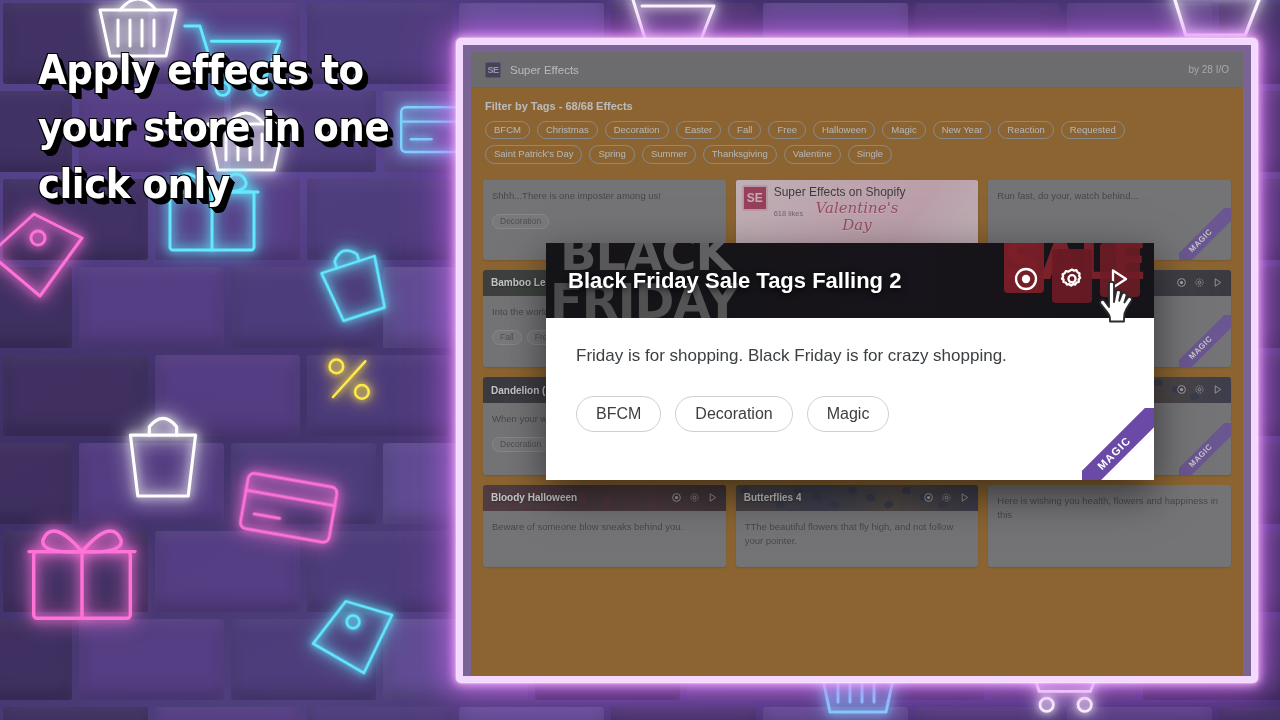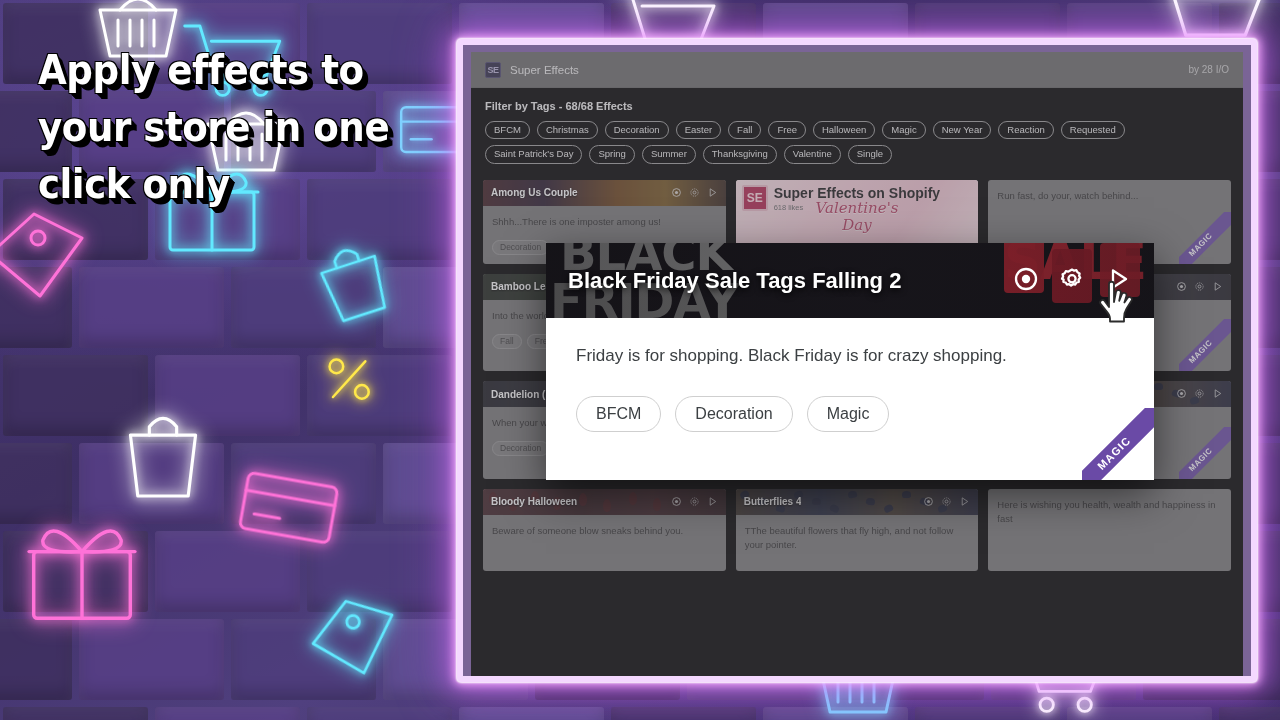--- a/index.html
+++ b/index.html
@@ -65,21 +65,21 @@
       0 0 2px 1px #fff,
       0 0 10px 3px rgba(246,170,255,.95),
       0 0 26px 8px rgba(226,120,255,.55),
       0 0 50px 16px rgba(190,80,240,.32);
     overflow: hidden;
     z-index: 30;
   }
   #appwrap {
     position: absolute;
     left: 8px; top: 7px; right: 8px; bottom: -4px;
-    background: #000000;
+    background: #a16207;
     overflow: hidden;
   }
   
   #dim {
     position:absolute; inset:0; z-index: 25;
     background: rgba(108,104,112,.40);
     pointer-events:none;
   }
 
   
@@ -189,22 +189,22 @@
     background: linear-gradient(125deg,#f7dfe4 0%, #f3ccd7 40%, #efc2cf 70%, #f6dde3 100%);
   }
   .fb-head { position:absolute; left:6px; top:5px; display:flex; align-items:flex-start; z-index:3;}
   .fb-logo {
     width: 26px; height: 26px; border-radius:2px;
     background: #b3264f; color:#ffd9e2; font-weight:bold; font-size:12px;
     display:flex; align-items:center; justify-content:center;
     border: 2px solid #e8b9c6;
   }
   .fb-text { margin-left:6px; }
-  .fb-name { font-size:14px; font-weight:bold; color:#1a1a1a; line-height:1.2;text-align:right; }
-  .fb-likes { font-size:7.5px; color:#6a6a6a; margin-top:1px;}
+  .fb-name { font-size:12px; font-weight:normal; color:#1a1a1a; line-height:1.2;text-align:right; }
+  .fb-likes { font-size:7.5px; color:#6a6a6a; margin-top:10px;}
   .fb-script {
     position:absolute; inset:0; display:flex; flex-direction:column;
     align-items:center; justify-content:center;
     font-family:"DejaVu Serif", serif; font-style:italic;
     color:#b5385c; font-size:15px; line-height:1.0; z-index:2;
     text-shadow:0 1px 0 rgba(255,255,255,.6);
     padding-top: 10px;
   }
   .fb-script .d2 { font-size:15px; margin-top:2px;}
   .fb-bar {
@@ -551,40 +551,20 @@
           <div class="tag-pill">Spring</div>
           <div class="tag-pill">Summer</div>
           <div class="tag-pill">Thanksgiving</div>
           <div class="tag-pill">Valentine</div>
           <div class="tag-pill">Single</div>
         </div>
     </div>
 
     <div class="grid" id="card-grid">
         <div class="card">
-          <div class="card-head">
-            <div class="card-thumb" style="background:linear-gradient(90deg,#6b2a2a 0%,#3a2040 25%,#c9761c 55%,#e0a12c 75%,#5a3b22 100%);"></div>
-            <div class="card-head-shade"></div>
-            <div class="card-name">Among Us Couple</div>
-            <div class="card-icons">
-              <span class="ci"><svg width="11" height="11" viewBox="0 0 24 24">
-                  <circle cx="12" cy="12" r="8.5" fill="none" stroke="#e9e9e9" stroke-width="2"></circle>
-                  <circle cx="12" cy="12" r="3.4" fill="#e9e9e9"></circle>
-                </svg></span>
-              <span class="ci"><svg width="11" height="11" viewBox="0 0 24 24">
-                  <g fill="none" stroke="#d4d4d4" stroke-width="2">
-                    <circle cx="12" cy="12" r="3.2"></circle>
-                    <circle cx="12" cy="12" r="8" stroke-dasharray="2.4 2"></circle>
-                  </g>
-                </svg></span>
-              <span class="ci"><svg width="11" height="11" viewBox="0 0 24 24">
-                  <path d="M7 4 L19 12 L7 20 Z" fill="none" stroke="#d4d4d4" stroke-width="2" stroke-linejoin="round"></path>
-                </svg></span>
-            </div>
-          </div>
           <div class="card-body">
             <div class="card-desc">Shhh...There is one imposter among us!</div>
             <div class="card-tags">
               <span class="card-tag">Decoration</span>
             </div>
           </div>
         </div>
         <div class="fb-card">
           <div class="fb-cover">
             <div class="fb-head">
@@ -913,21 +893,21 @@
                 </svg></span>
             </div>
           </div>
           <div class="card-body">
             <div class="card-desc">TThe beautiful flowers that fly high, and not follow your pointer.</div>
             <div class="card-tags"></div>
           </div>
         </div>
         <div class="card">
           <div class="card-body">
-            <div class="card-desc">Here is wishing you health, wealth and happiness in fast</div>
+            <div class="card-desc">Here is wishing you health, flowers and happiness in this</div>
             <div class="card-tags"></div>
           </div>
         </div>
       </div>
 
     <div id="dim"></div>
   </div>
 </div>
 
 <div id="modal">

